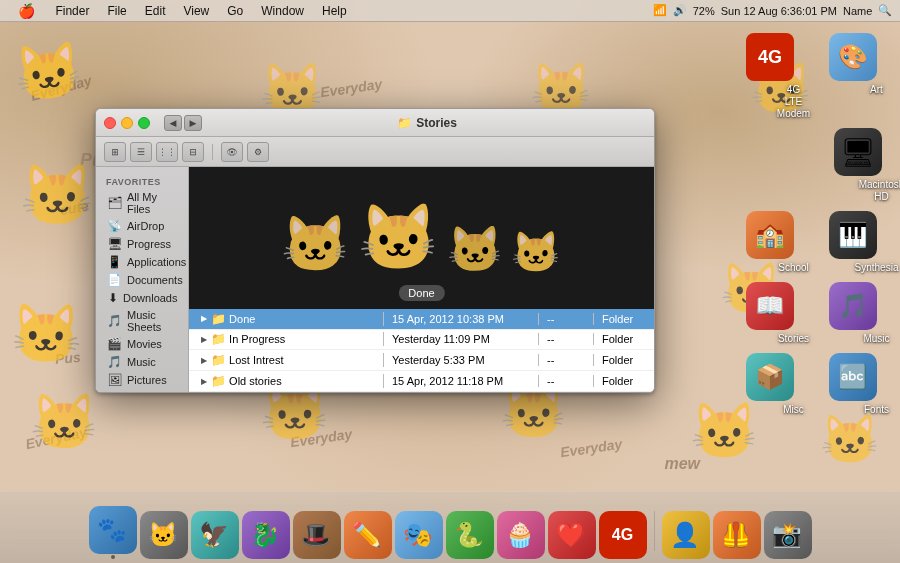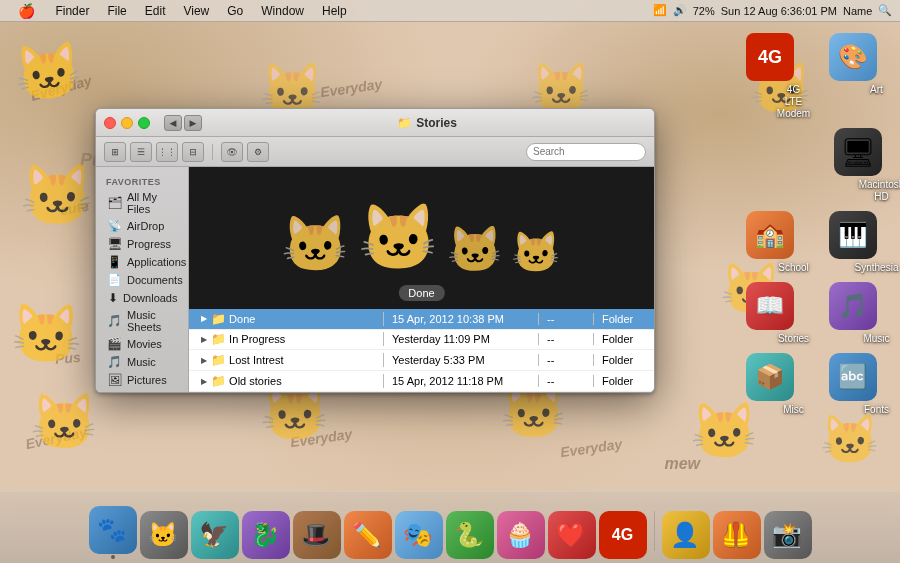--- a/index.html
+++ b/index.html
@@ -539,21 +539,20 @@
     </div>
 
     <div class="finder-toolbar">
       <div class="toolbar-btn" title="Icon view">⊞</div>
       <div class="toolbar-btn" title="List view">☰</div>
       <div class="toolbar-btn" title="Column view">⋮⋮</div>
       <div class="toolbar-btn" title="Cover Flow">⊟</div>
       <div style="width:1px; height:16px; background:#aaa; margin:0 4px;"></div>
       <div class="toolbar-btn">👁</div>
       <div class="toolbar-btn">⚙</div>
-      <input class="toolbar-search" type="text" placeholder="Search" style="">
     </div>
 
     <div class="finder-body">
 
       <div class="finder-sidebar">
         <div class="sidebar-section-title">FAVORITES</div>
 
         <div class="sidebar-item">
           <span class="sidebar-item-icon">🗂</span>
           <span>All My Files</span>

